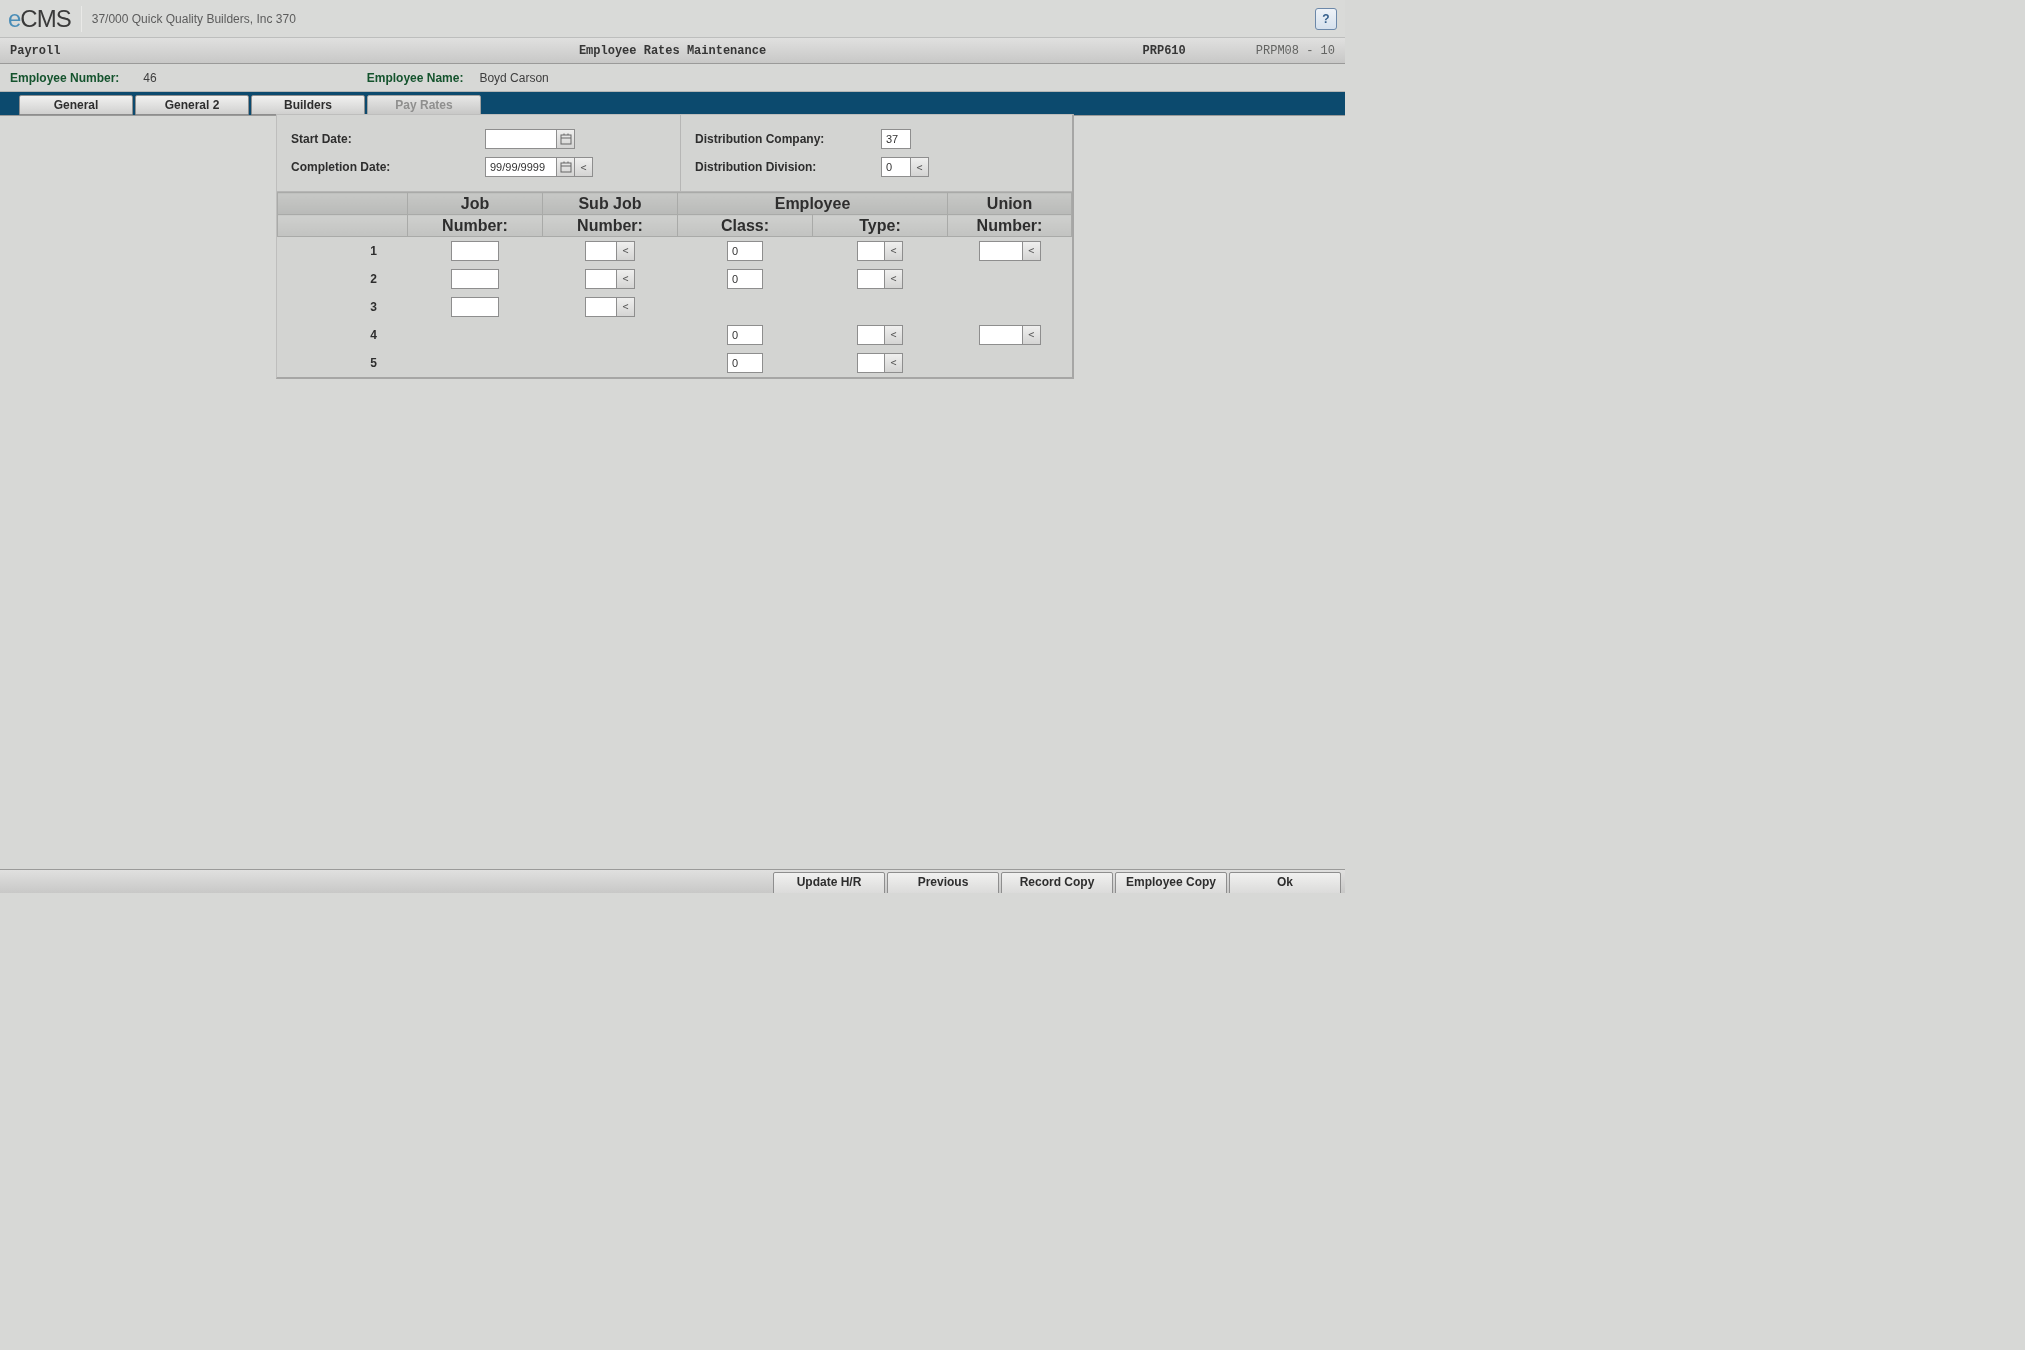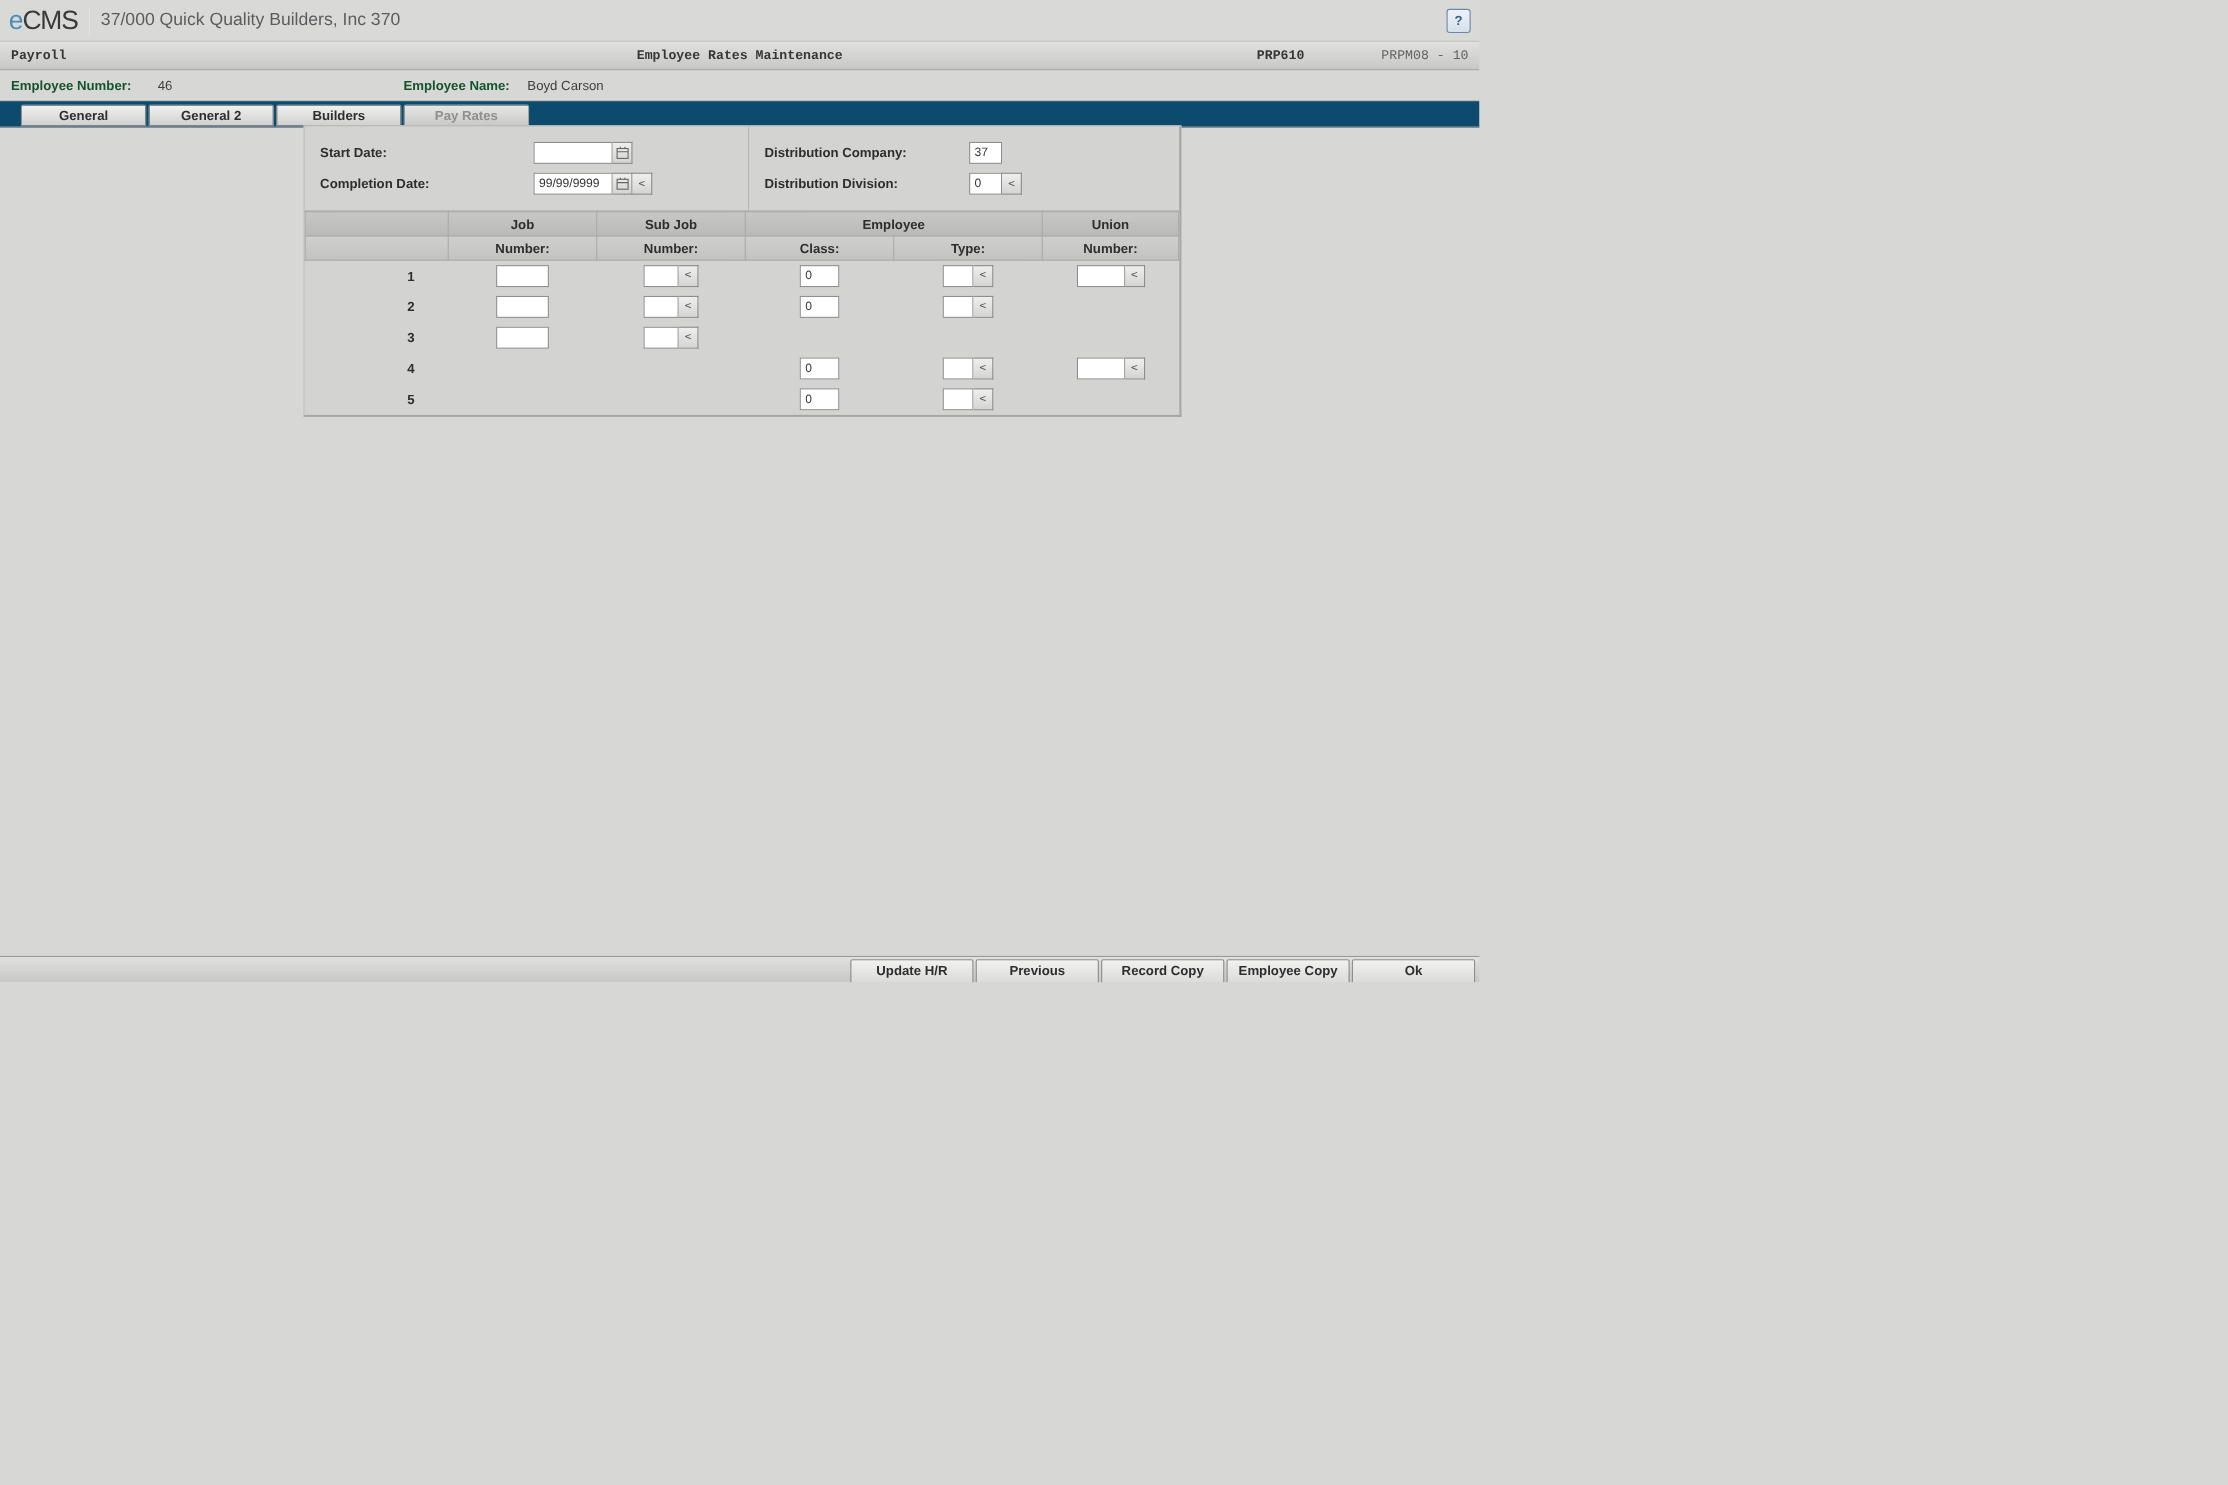--- a/index.html
+++ b/index.html
@@ -3,21 +3,21 @@
   <meta charset="utf-8">
   <style>
     * { box-sizing: border-box; margin: 0; padding: 0; }
     body { font-family: Arial, Helvetica, sans-serif; font-size: 12px; background: #d7d8d6; color: #222; width: 1345px; height: 893px; overflow: hidden; position: relative; }
 
     
     .topbar { display: flex; align-items: center; height: 38px; padding: 0 8px; border-bottom: 1px solid #bdbebd; background: #d9dad8; }
     .logo { font-size: 24px; font-weight: 500; letter-spacing: -1px; color: #3a3a3a; }
     .logo .e { color: #4a8db7; text-transform: lowercase; }
     .vsep { width: 1px; height: 26px; background: #bfbfbf; margin: 0 10px; border-right: 1px solid #e9e9e7; }
-    .coinfo { font-size: 16px; color: #5c5c5c; }
+    .coinfo { font-size: 12px; color: #5c5c5c; }
     .topbar-spacer { flex: 1; }
     .help-btn { width: 22px; height: 22px; border: 1px solid #6c88a9; border-radius: 3px; background: linear-gradient(#eef2f7, #d6e1ed); color: #355f8b; font-weight: bold; font-size: 12px; text-align: center; line-height: 20px; cursor: pointer; }
 
     
     .titlebar { display: flex; align-items: center; height: 26px; padding: 0 10px; background: linear-gradient(#e0e0df, #c8c8c7); border-bottom: 1px solid #9a9a99; font-weight: bold; color: #363636; font-family: Liberation Mono, monospace; }
     .titlebar .center { position: absolute; left: 0; right: 0; text-align: center; pointer-events: none; }
     .titlebar .right { margin-left: auto; display: flex; gap: 70px; }
     .titlebar .code2 { font-weight: normal; color: #636462; }
 
     
@@ -47,21 +47,21 @@
     .iconbtn { width: 18px; height: 20px; border: 1px solid #8e8e8e; background: linear-gradient(#efefee, #d4d4d3); margin-left: 0; display: inline-flex; align-items: center; justify-content: center; cursor: pointer; font-size: 10px; color: #555; border-left: none; }
     .iconbtn.cal svg { width: 12px; height: 12px; }
     .iconbtn.lookup { font-family: monospace; }
 
     
     .banner { height: 24px; background: linear-gradient(#c3c4c2, #b6b7b5); text-align: center; line-height: 24px; font-weight: bold; color: #303030; border-top: 1px solid #e2e2e1; border-bottom: 1px solid #9d9d9c; }
 
     
     .grid { width: 100%; border-collapse: collapse; background: #d3d4d2; }
     .grid th, .grid td { padding: 0; }
-    .grid thead th { background: linear-gradient(#c7c8c6, #b9bab8); border: 1px solid #a9aaa8; height: 22px; font-weight: bold; color: #2e2e2e; font-size: 12px; }
+    .grid thead th { background: linear-gradient(#c7c8c6, #b9bab8); border: 1px solid #a9aaa8; height: 22px; font-weight: bold; color: #2e2e2e; font-size: 16px; }
     .grid thead tr.row2 th { background: linear-gradient(#cfd0ce, #c2c3c1); font-weight: bold; }
     .grid tbody td { height: 28px; text-align: center; border-left: 1px solid transparent; }
     .grid tbody td.ridx { font-weight: bold; color: #2e2e2e; padding-right: 30px; text-align: right; }
     .cellwrap { display: inline-flex; align-items: center; justify-content: center; }
     .cellwrap .txtbox { width: 48px; }
     .cellwrap.small .txtbox { width: 28px; }
 
     
     .buttonbar { position: absolute; left: 0; right: 0; bottom: 0; height: 24px; background: linear-gradient(#e0e0df, #c8c8c7); border-top: 1px solid #9a9a99; display: flex; justify-content: flex-end; padding-right: 4px; }
     .bbtn { width: 112px; height: 32px; margin-top: 2px; margin-left: 2px; border: 1px solid #8e8e8e; background: linear-gradient(#f1f1f0, #d0d0cf); color: #2e2e2e; font-weight: bold; font-size: 12px; text-align: center; line-height: 18px; cursor: pointer; border-radius: 2px; }

